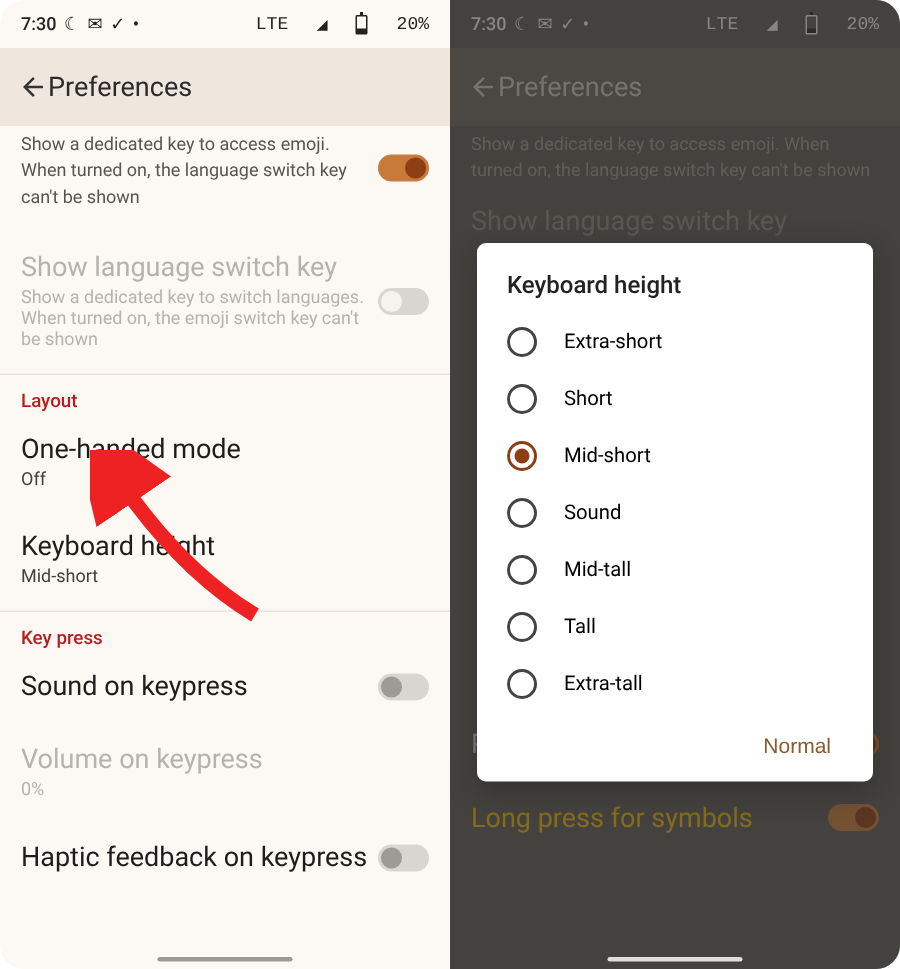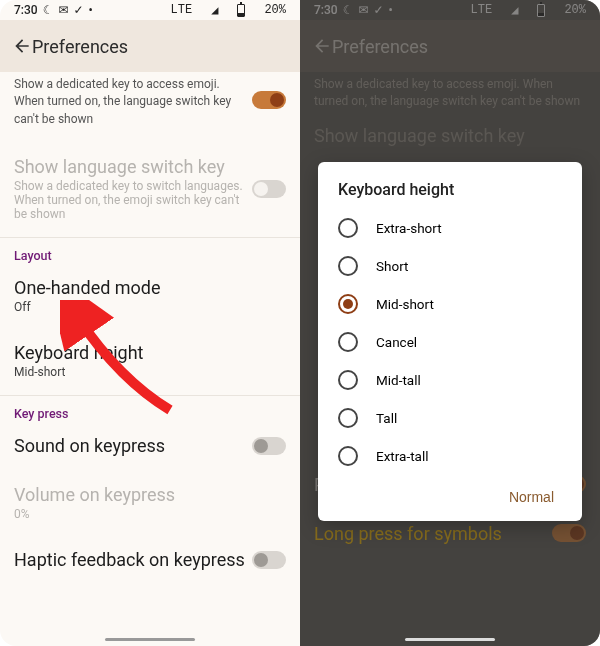--- a/index.html
+++ b/index.html
@@ -12,21 +12,21 @@
     font-size: 13.5px;
     border-radius: 16px;
   }
   .pane {
     width: 300px; height: 646px;
     position: relative;
     background: #fcf9f5;
     overflow: hidden;
   }
   .status-bar {
-    height: 20px;
+    height: 32px;
     display: flex; align-items: center; justify-content: space-between;
     padding: 0 14px;
     font-size: 12px;
     font-weight: 500;
     color: #222;
   }
   .status-left, .status-right { display:flex; align-items:center; gap:5px;}
   .status-right { gap:19px;font-family:Liberation Mono, monospace;}
   .app-bar {
     height: 52px;
@@ -48,21 +48,21 @@
   .row {
     display:flex; align-items:center; justify-content:space-between;
     padding: 14px 0 14px 0;
   }
   .row .txt { flex:1; }
   .row .title { font-size:18px; color:#1d1d1d; }
   .row .sub { font-size:12px; color:#404040; margin-top:2px;}
   .disabled .title, .disabled .sub { color:#b6b3af; }
   .section-label {
     font-size: 12.5px;
-    color:#701a75;
+    color:#b91c1c;
     font-weight:500;
     margin-top:10px;
   }
   .divider { border:none; border-top:1px solid #e9e4dd; margin:2px -14px;}
   
   .toggle {
     width:34px; height:18px; border-radius:10px;
     background:#d9d5d0; position:relative; flex:0 0 auto;
   }
   .toggle::after{
@@ -282,21 +282,21 @@
       <div class="radio-row">
           <span class="radio"></span>
           <span>Short</span>
         </div>
       <div class="radio-row">
           <span class="radio selected"></span>
           <span>Mid-short</span>
         </div>
       <div class="radio-row">
           <span class="radio"></span>
-          <span>Cancel</span>
+          <span>Sound</span>
         </div>
       <div class="radio-row">
           <span class="radio"></span>
           <span>Mid-tall</span>
         </div>
       <div class="radio-row">
           <span class="radio"></span>
           <span>Tall</span>
         </div>
       <div class="radio-row">

